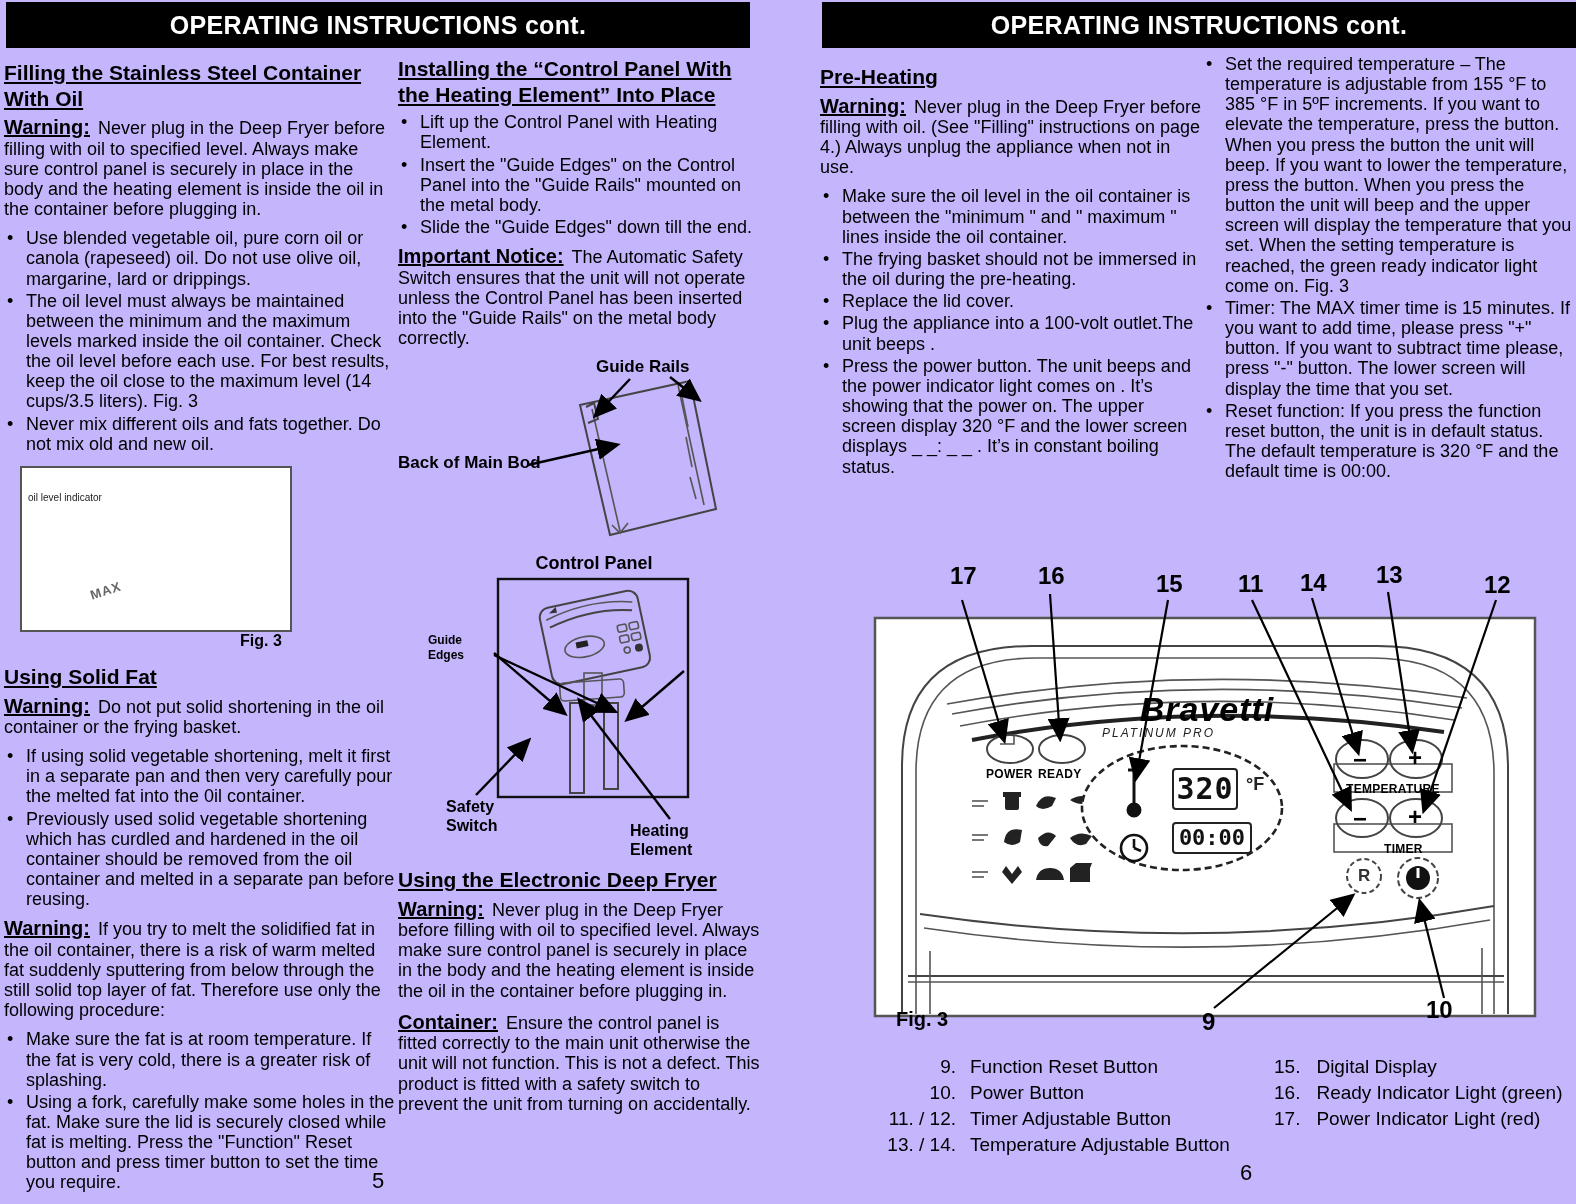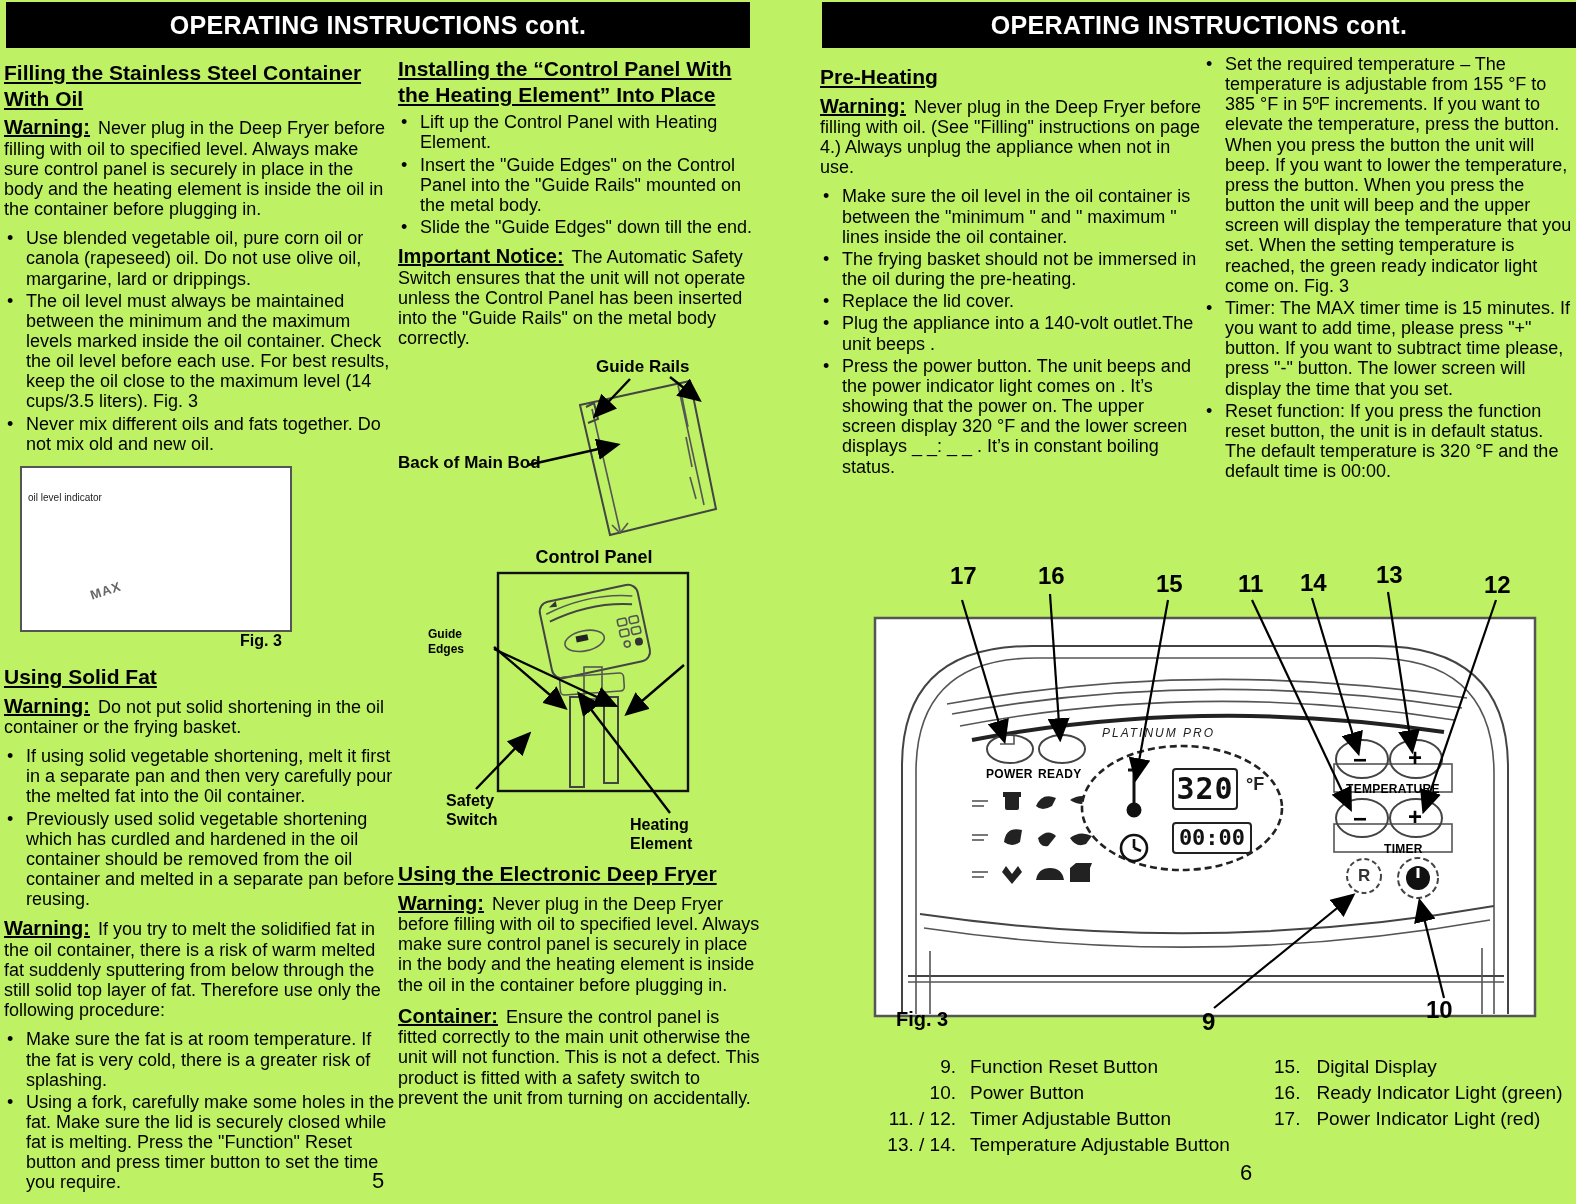--- a/index.html
+++ b/index.html
@@ -1,18 +1,18 @@
 <!DOCTYPE html>
 <html><head>
 <meta charset="utf-8">
 <style>
   *{box-sizing:border-box;margin:0;padding:0}
   html,body{background:#777}
   body{font-family:"Liberation Sans",sans-serif;color:#000}
-  .sheet{position:relative;width:1576px;height:1204px;background:#bef264;overflow:hidden;margin:0 auto}
+  .sheet{position:relative;width:1576px;height:1204px;background:#c4b5fd;overflow:hidden;margin:0 auto}
 
   .hdr{position:absolute;background:#000;color:#fff;font-weight:bold;font-size:25px;
        display:flex;align-items:center;justify-content:center;letter-spacing:.3px}
 
   .col{position:absolute;font-size:18px;line-height:1.12}
   .sec{font-size:21px;font-weight:bold;text-decoration:underline;line-height:1.22;margin:6px 0 5px}
   .par{margin:3px 0 9px}
   .wl{font-weight:bold;text-decoration:underline;font-size:20px;margin-right:8px}
   .bullet-row{display:flex;margin:0 0 2px}
   .bullet-dot{flex:0 0 22px;text-align:left;padding-left:3px}
@@ -27,21 +27,21 @@
   .figA-max{position:absolute;left:78px;top:122px;font-size:13px;font-weight:bold;color:#666;
             transform:rotate(-18deg);letter-spacing:1px}
   .figA-cap{position:absolute;left:228px;top:170px;font-size:16px;font-weight:bold}
 
   
   .figB-wrap{position:relative;width:360px;height:190px;margin-top:2px}
   .figB-rails{position:absolute;left:198px;top:0;font-size:17px;font-weight:bold}
   .figB-back{position:absolute;left:0px;top:96px;font-size:17px;font-weight:bold;white-space:nowrap}
 
   
-  .figC-wrap{position:relative;width:362px;height:308px;}
+  .figC-wrap{position:relative;width:362px;height:308px;margin-top:6px}
   .figC-title{position:absolute;left:96px;top:0;width:200px;text-align:center;font-size:18px;font-weight:bold}
   .figC-ge{position:absolute;left:30px;top:80px;font-size:12px;font-weight:bold;line-height:1.2}
   .figC-ss{position:absolute;left:48px;top:244px;font-size:16px;font-weight:bold;line-height:1.2}
   .figC-he{position:absolute;left:232px;top:268px;font-size:16px;font-weight:bold;line-height:1.2}
 
   
   .bigfig{position:absolute;left:872px;top:556px;width:672px;height:502px;font-size:18px}
   .bigfig svg{position:absolute;left:0;top:0}
   .callout{position:absolute;font-size:24px;font-weight:bold}
   .bf-brand{position:absolute;left:230px;top:134px;width:210px;text-align:center;
@@ -260,21 +260,21 @@
         <div class="bullet-row">
           <span class="bullet-dot">•</span>
           <span class="bullet-text">The frying basket should not be immersed in the oil during the pre-heating.</span>
         </div>
         <div class="bullet-row">
           <span class="bullet-dot">•</span>
           <span class="bullet-text">Replace the lid cover.</span>
         </div>
         <div class="bullet-row">
           <span class="bullet-dot">•</span>
-          <span class="bullet-text">Plug the appliance into a 140-volt outlet.The unit beeps .</span>
+          <span class="bullet-text">Plug the appliance into a 100-volt outlet.The unit beeps .</span>
         </div>
         <div class="bullet-row">
           <span class="bullet-dot">•</span>
           <span class="bullet-text">Press the power button.  The unit beeps and the power indicator light comes on . It’s showing that the power on. The upper  screen display 320 °F and the lower screen displays _ _: _ _ . It’s in constant boiling status.</span>
         </div>
       </div>
   </div>
 
   <div class="col" style="left:1203px;top:54px;width:372px">
     <div>
@@ -386,20 +386,21 @@
     <span class="callout" style="left:78px;top:6px">17</span>
     <span class="callout" style="left:166px;top:6px">16</span>
     <span class="callout" style="left:284px;top:14px">15</span>
     <span class="callout" style="left:366px;top:14px">11</span>
     <span class="callout" style="left:428px;top:13px">14</span>
     <span class="callout" style="left:504px;top:5px">13</span>
     <span class="callout" style="left:612px;top:15px">12</span>
     <span class="callout" style="left:330px;top:452px">9</span>
     <span class="callout" style="left:554px;top:440px">10</span>
 
+    <span class="bf-brand">Bravetti</span>
     <span class="bf-sub">PLATINUM PRO</span>
     <span class="bf-small" style="left:114px;top:211px">POWER</span>
     <span class="bf-small" style="left:166px;top:211px">READY</span>
     <span class="bf-seg" style="left:300px;top:212px;width:66px;height:42px;font-size:30px;line-height:38px;letter-spacing:1px">320</span>
     <span class="bf-unit" style="left:374px;top:218px">°F</span>
     <span class="bf-seg" style="left:300px;top:266px;width:80px;height:32px;font-size:22px;line-height:28px">00:00</span>
     <span class="bf-sign" style="left:481px;top:192px">−</span>
     <span class="bf-sign" style="left:536px;top:190px">+</span>
     <span class="bf-small" style="left:474px;top:226px">TEMPERATURE</span>
     <span class="bf-sign" style="left:481px;top:251px">−</span>

